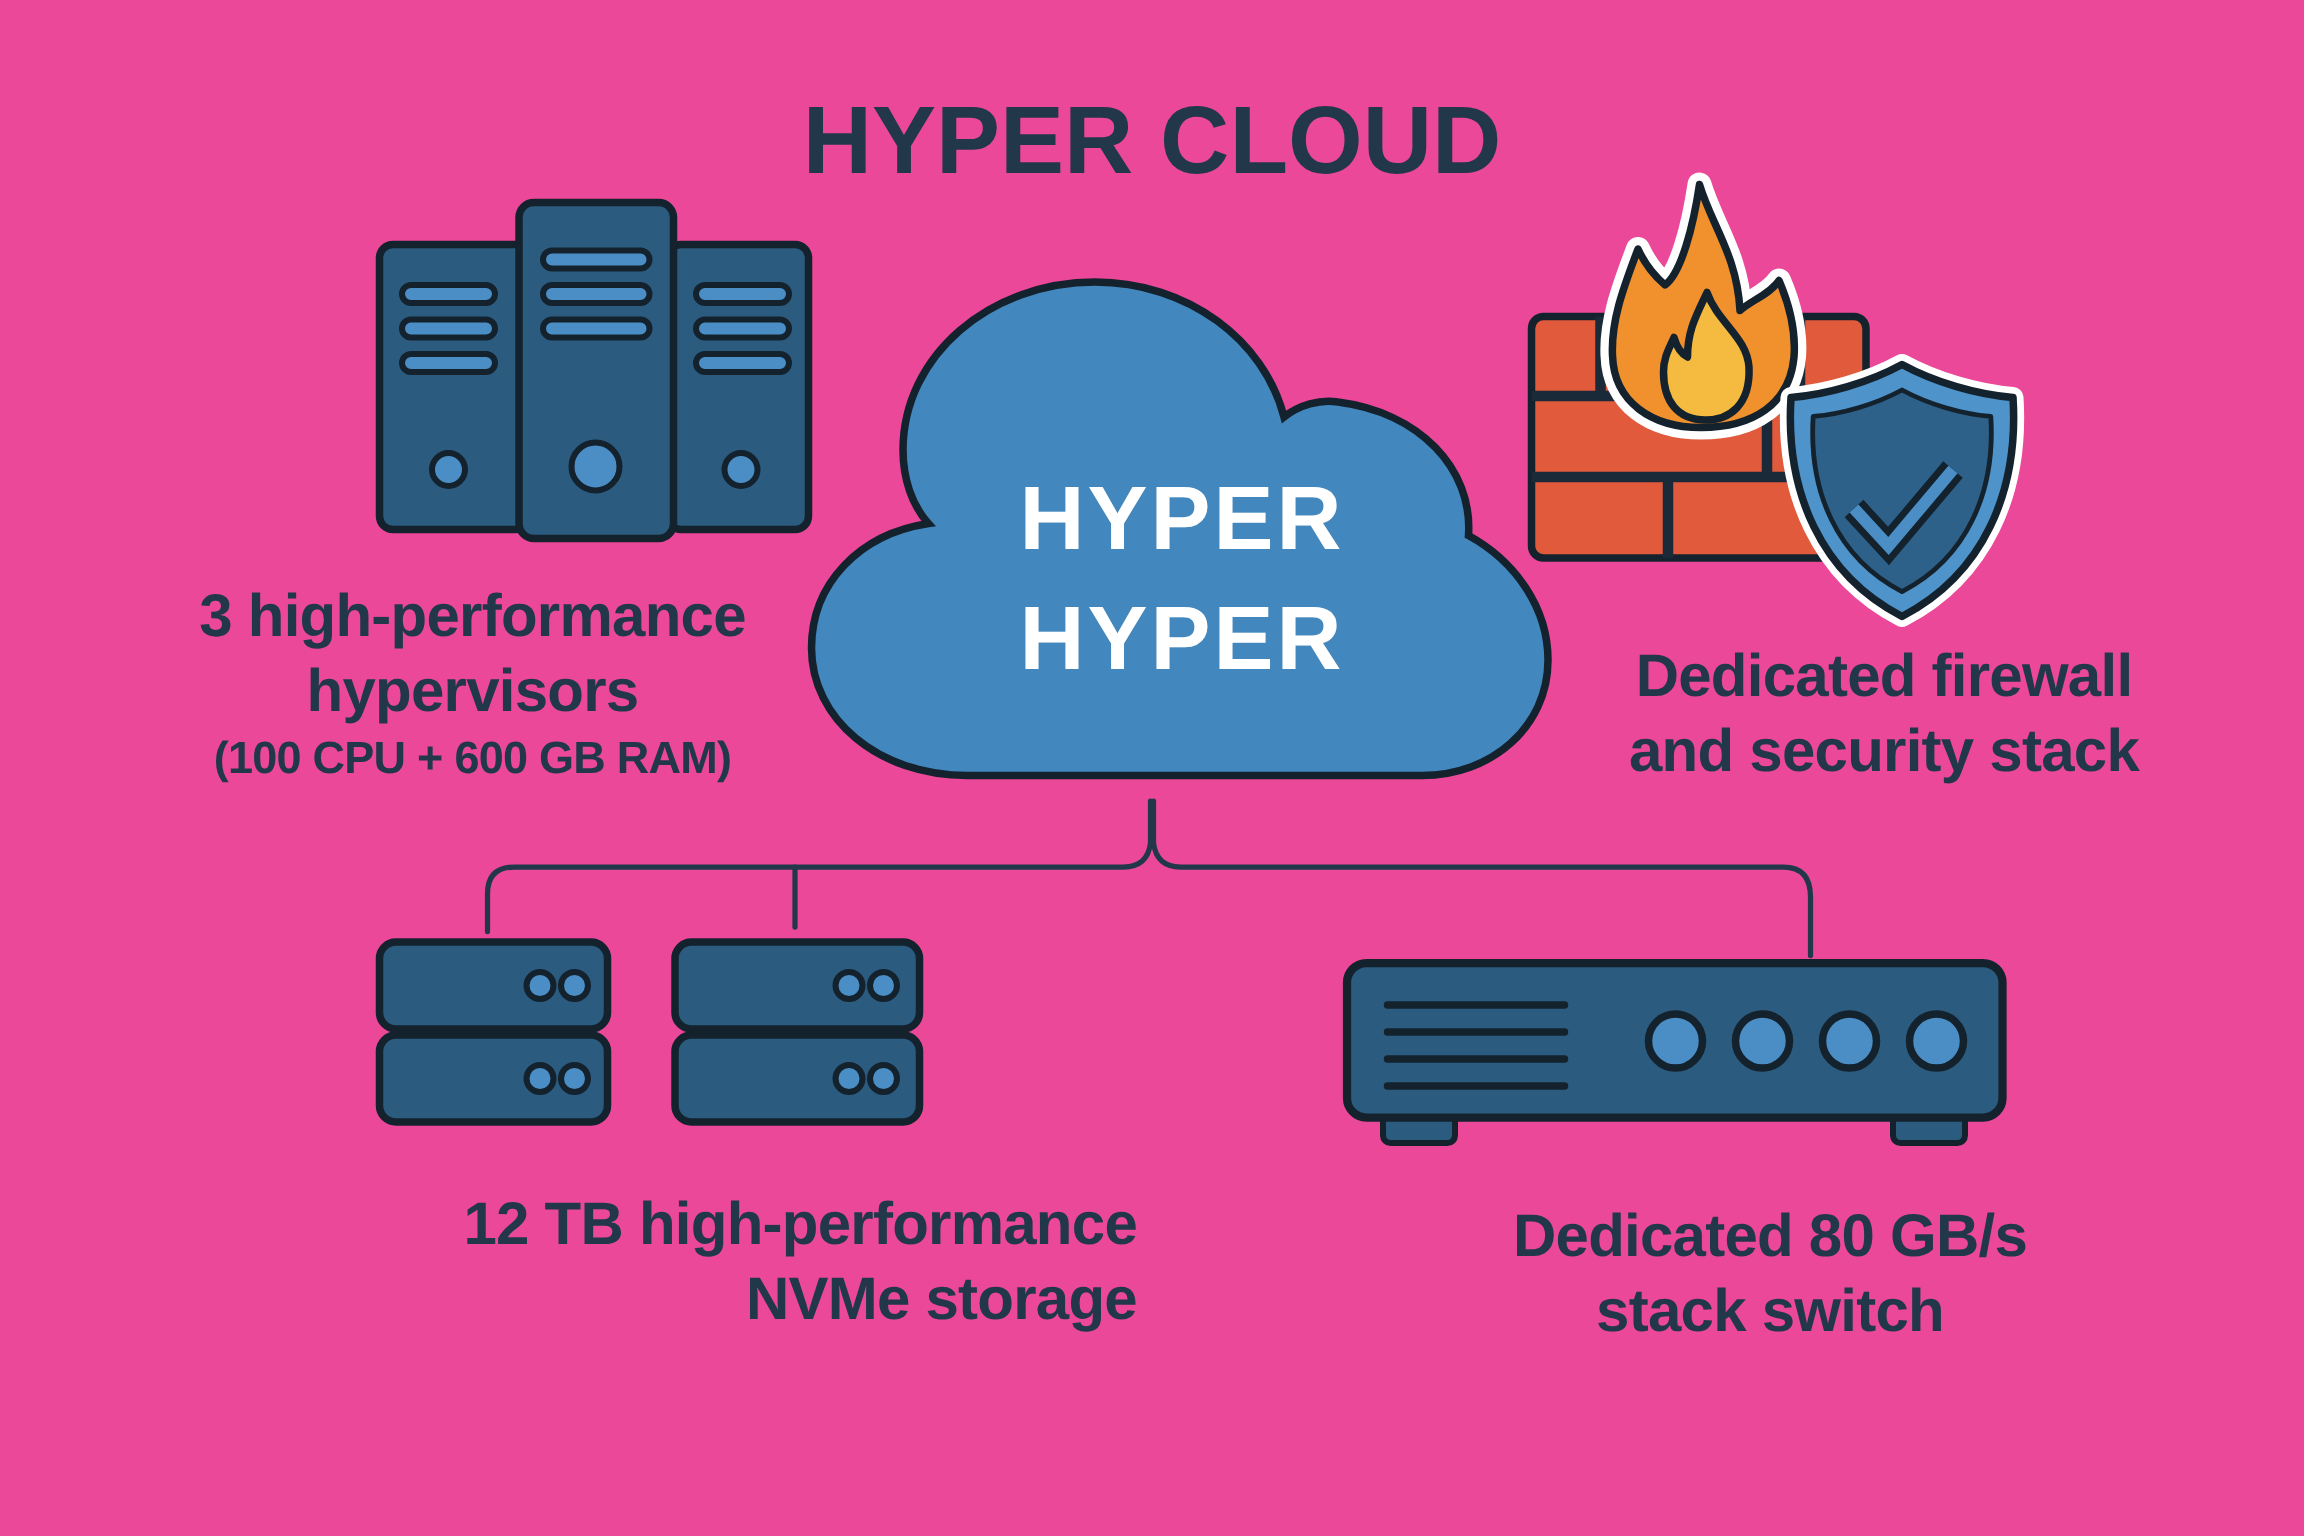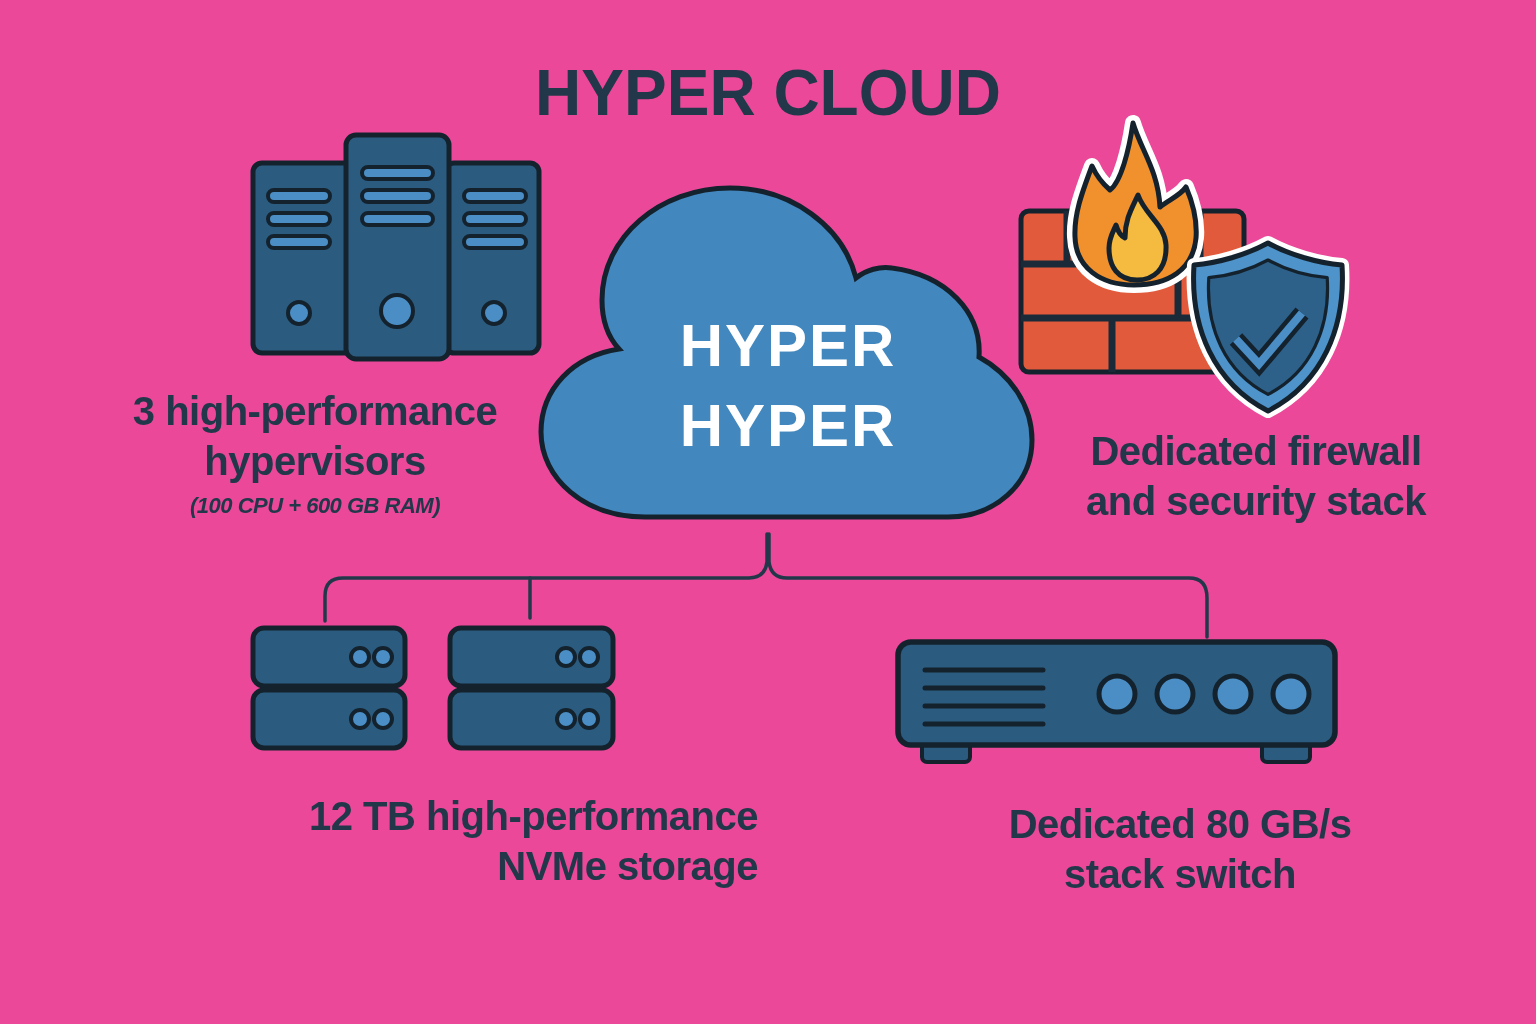--- a/index.html
+++ b/index.html
@@ -13,21 +13,21 @@
   .title{
     position:absolute;left:0;right:0;top:56px;text-align:center;
     font-size:64px;font-weight:700;letter-spacing:0px;color:#22384a;
   }
   .cloud-label{
     position:absolute;left:533px;width:510px;top:306px;text-align:center;
     color:#ffffff;font-weight:700;font-size:60px;line-height:80px;letter-spacing:2px;
   }
   .caption{position:absolute;text-align:center;font-weight:700;color:#22384a;}
   .caption .l{font-size:40px;line-height:50px;letter-spacing:-0.5px;}
-  .caption .s{font-size:22px;line-height:40px;letter-spacing:-0.5px;font-style:italic;}
+  .caption .s{font-size:30px;line-height:40px;letter-spacing:-0.5px;}
   .cap-hypervisors{left:58px;width:514px;top:386px;}
   .cap-security{left:1028px;width:456px;top:426px;}
   .cap-storage{left:238px;width:520px;top:791px;text-align:right;}
   .cap-switch{left:950px;width:460px;top:799px;}
 </style>
 </head>
 <body>
 
 <div class="stage">
 

